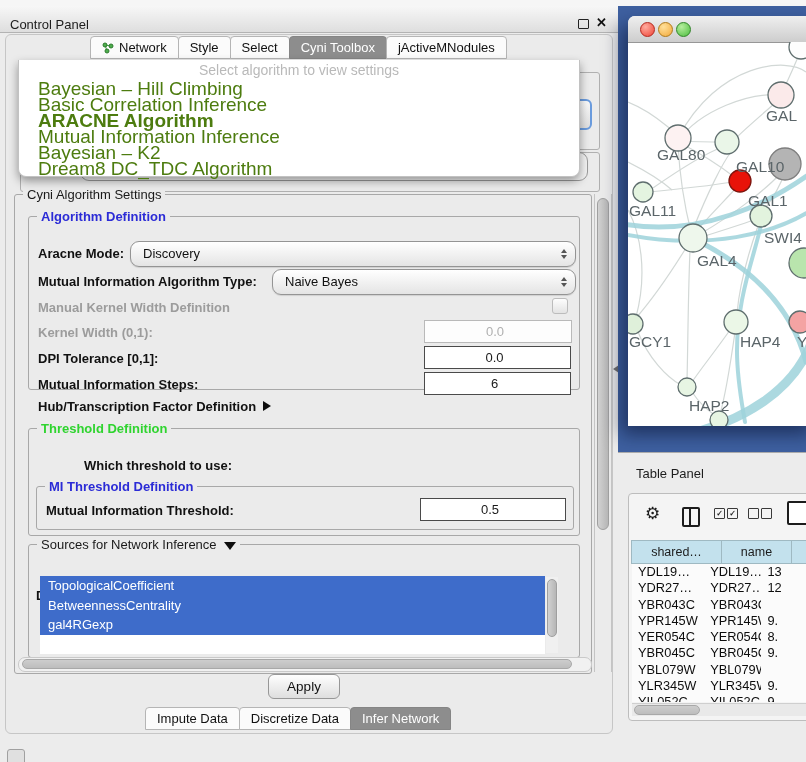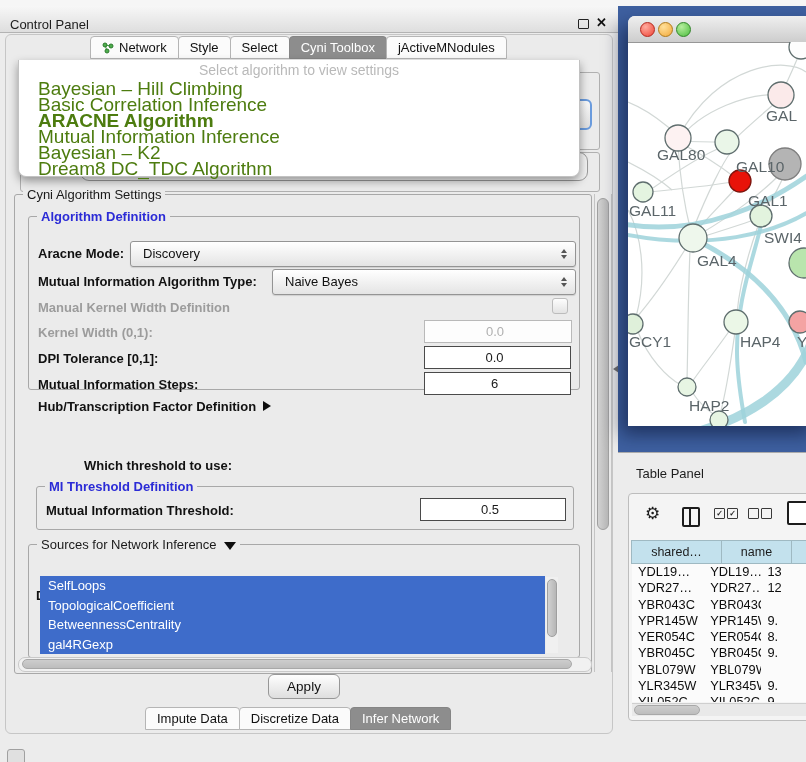--- a/index.html
+++ b/index.html
@@ -39,21 +39,21 @@
   .dd-item{font-size:19px;line-height:15.9px;padding-left:19px;color:#4d7c0f;white-space:nowrap;}
   .dd-item.sel{font-weight:bold;}
 
   
   .fieldset{border:1px solid #a8a8a8;border-radius:3px;}
   .legend{position:absolute;top:-8px;left:8px;background:#ebebeb;padding:0 4px;font-size:13px;white-space:nowrap;}
   .b{font-weight:bold;}
   .lbl{position:absolute;font-size:13px;font-weight:bold;color:#111;white-space:nowrap;}
   .lbl.dis{color:#9c9c9c;}
 
-  .combo{position:absolute;height:24px;border:1px solid #949494;border-radius:3px;
+  .combo{position:absolute;height:24px;border:1px solid #949494;border-radius:9px;
     background:linear-gradient(#ffffff,#e4e4e4);box-shadow:0 1px 1px rgba(0,0,0,.12);}
   .combo .ctext{position:absolute;left:12px;top:4px;font-size:13px;color:#111;}
   .carr{position:absolute;right:8px;top:50%;transform:translateY(-50%);display:flex;flex-direction:column;gap:2px;}
   .tu{width:0;height:0;border-left:3.5px solid transparent;border-right:3.5px solid transparent;border-bottom:4.5px solid #555;}
   .td{width:0;height:0;border-left:3.5px solid transparent;border-right:3.5px solid transparent;border-top:4.5px solid #555;}
 
   .field{position:absolute;height:21px;background:#fff;font-size:13px;text-align:center;padding-right:6px;
     line-height:21px;}
   .field.en{border:1.5px solid #4a4a4a;}
   .field.dis{border:1px solid #b9b9b9;color:#b0b0b0;background:#fdfdfd;}
@@ -216,34 +216,36 @@
   <div class="lbl" style="left:38px;top:351px;">DPI Tolerance [0,1]:</div>
   <div class="field en" style="left:424px;top:346px;width:139px;">0.0</div>
 
   <div class="lbl" style="left:38px;top:377px;">Mutual Information Steps:</div>
   <div class="field en" style="left:424px;top:372px;width:139px;">6</div>
 
   <div class="lbl" style="left:38px;top:399px;">
     <span>Hub/Transcription Factor Definition</span><span class="tri-right"></span>
   </div>
 
+  <div class="abs fieldset" style="left:28px;top:428px;width:550px;height:106px;">
+    <span class="legend b" style="color: rgb(47, 212, 47);">Threshold Definition</span>
+  </div>
   <div class="lbl" style="left:84px;top:458px;">Which threshold to use:</div>
 
   <div class="abs fieldset" style="left:36px;top:486px;width:536px;height:42px;">
     <span class="legend b" style="color: rgb(43, 43, 214);">MI Threshold Definition</span>
   </div>
   <div class="lbl" style="left:46px;top:503px;">Mutual Information Threshold:</div>
   <div class="field en" style="left:420px;top:498px;width:138px;">0.5</div>
 
   <div class="abs fieldset" style="left:28px;top:544px;width:550px;height:112px;">
     <span class="legend"><span>Sources for Network Inference</span><span class="tri-down"></span></span>
   </div>
   <div class="lbl" style="left:36px;top:588px;">Data Attributes</div>
   <div class="abs" id="attr-list">
-      <div class="attr-item" style="background: rgb(62, 108, 202);">SelfLoops</div>
       <div class="attr-item" style="background: rgb(62, 108, 202);">TopologicalCoefficient</div>
       <div class="attr-item" style="background: rgb(62, 108, 202);">BetweennessCentrality</div>
       <div class="attr-item" style="background: rgb(62, 108, 202);">gal4RGexp</div>
     </div>
   <div class="abs" style="left:546px;top:577px;width:12px;height:76px;background:#f0f0f0;">
     <div class="sb-thumb" style="left:1px;top:2px;width:8px;height:56px;"></div>
   </div>
   <div class="abs sb-track-h" style="left:18px;top:657px;width:572px;height:13px;">
     <div class="sb-thumb-h" style="left:3px;top:1px;width:548px;height:8px;"></div>
   </div>

